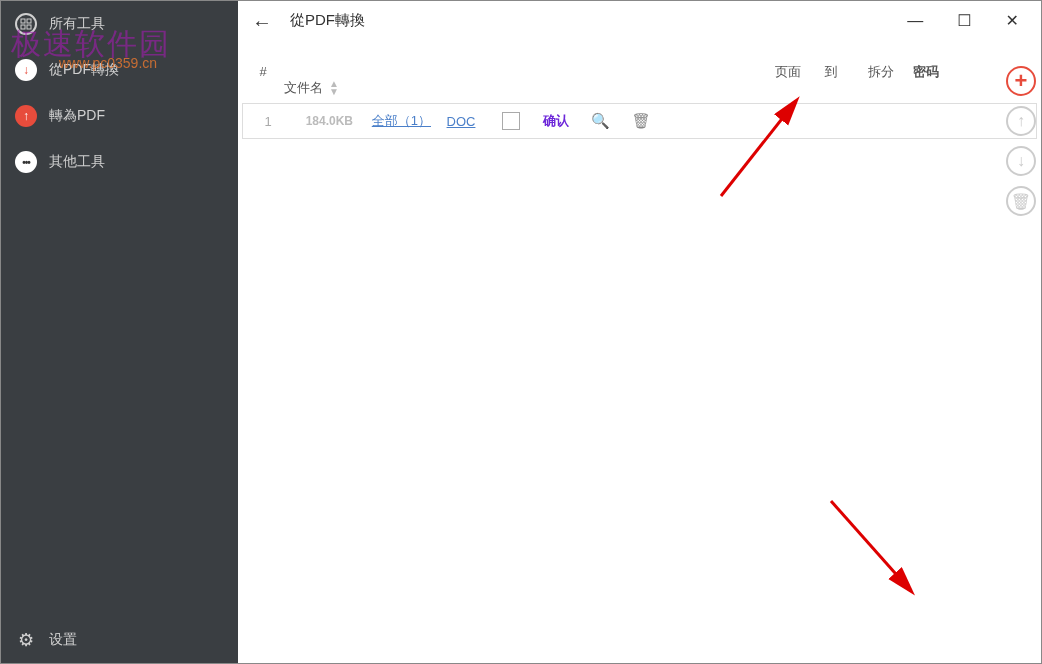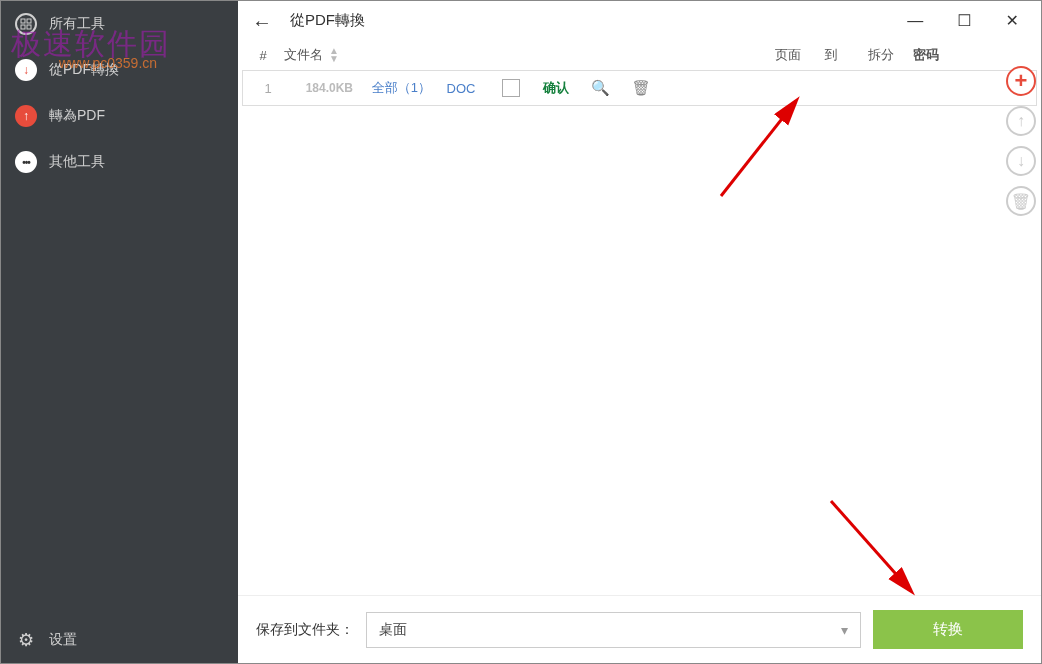--- a/index.html
+++ b/index.html
@@ -22,36 +22,36 @@
     .main { flex: 1; display: flex; flex-direction: column; background: #fff; }
     
     .titlebar { display: flex; align-items: center; padding: 8px 14px; gap: 18px; }
     .titlebar .back { font-size: 20px; cursor: pointer; color: #333; }
     .titlebar .title { font-size: 15px; color: #333; }
     .titlebar-spacer { flex: 1; }
     .win-btn { font-size: 16px; padding: 2px 8px; cursor: pointer; color: #333; }
     
     .table-header { display: flex; padding: 6px 10px; font-size: 13px; color: #555; align-items: center; }
     .col-num { width: 30px; text-align: center; }
-    .col-name { flex: 1; padding-left: 6px; display: flex; align-items: center; gap: 6px; }
+    .col-name { flex: 1; padding-left: 6px; display: flex; align-items: center; gap: 6px; margin-top: 33px; }
     .col-size { width: 70px; text-align: right; font-weight: bold; }
     .col-page { width: 78px; text-align: right; }
     .col-to { width: 60px; text-align: center; }
     .col-split { width: 40px; text-align: center; }
     .col-pwd { width: 50px; text-align: center; font-weight: bold; }
     .col-search { width: 40px; text-align: center; }
     .col-del { width: 40px; text-align: center; }
     .sort-arrows { color: #bbb; font-size: 10px; line-height: 8px; }
     
     .table-row { display: flex; padding: 8px 10px; font-size: 13px; color: #555; align-items: center; border: 1px solid #ddd; margin: 0 4px; }
     .table-row .col-num { color: #aaa; }
     .table-row .col-size { color: #bbb; font-size: 12px; }
-    .link { color: #4a7fc9; cursor: pointer; }
+    .link { color: #4a7fc9; text-decoration: underline; cursor: pointer; }
     .split-box { width: 18px; height: 18px; border: 1px solid #aaa; margin: 0 auto; cursor: pointer; }
-    .pwd-text { color: #15803d; }
+    .pwd-text { color: #6d28d9; }
     .action-icon { color: #888; cursor: pointer; font-size: 15px; }
     
     .table-body { flex: 1; position: relative; }
     
     .side-actions { position: absolute; right: 5px; top: 65px; display: flex; flex-direction: column; gap: 10px; }
     .side-btn { width: 30px; height: 30px; border-radius: 50%; border: 2px solid #ccc; display: flex; align-items: center; justify-content: center; cursor: pointer; color: #ccc; font-size: 16px; background: #fff; }
     .side-btn.add { border-color: #e74c3c; color: #e74c3c; font-size: 22px; font-weight: bold; }
     
     .bottom-bar { display: flex; align-items: center; padding: 14px 18px; gap: 12px; border-top: 1px solid #eee; }
     .bottom-label { font-size: 14px; color: #333; }
@@ -132,28 +132,20 @@
     <div class="col-split">
         <div class="split-box"></div>
       </div>
     <div class="col-pwd"><span class="pwd-text">确认</span></div>
     <div class="col-search"><span class="action-icon">🔍</span></div>
     <div class="col-del"><span class="action-icon">🗑</span></div>
   </div>
 
   <div class="table-body"></div>
 
-  <div class="bottom-bar">
-    <span class="bottom-label">保存到文件夹：</span>
-    <div class="folder-select">
-      <span>桌面</span>
-      <span style="color:#999">▾</span>
-    </div>
-    <button class="convert-btn">转换</button>
-  </div>
 </div>
 
 <div class="side-actions">
   <div class="side-btn add">+</div>
   <div class="side-btn">↑</div>
   <div class="side-btn">↓</div>
   <div class="side-btn">🗑</div>
 </div>
 
 <svg class="arrow-annotation arrow1" viewBox="0 0 100 110">

